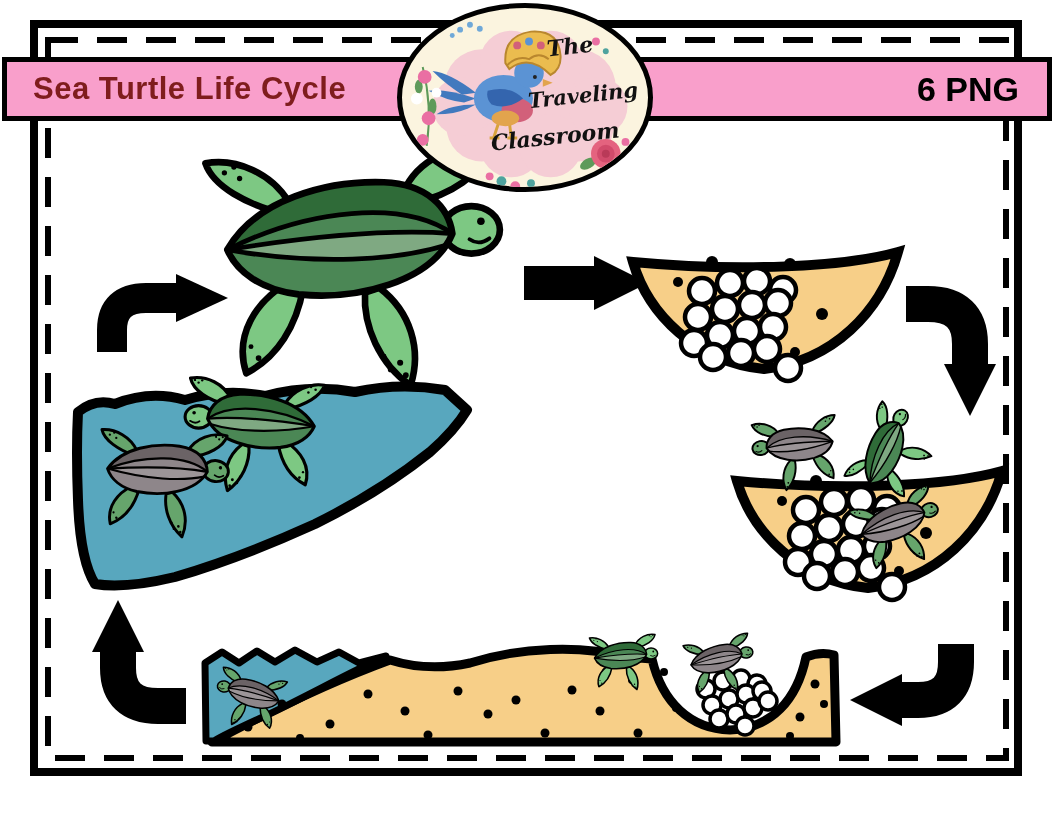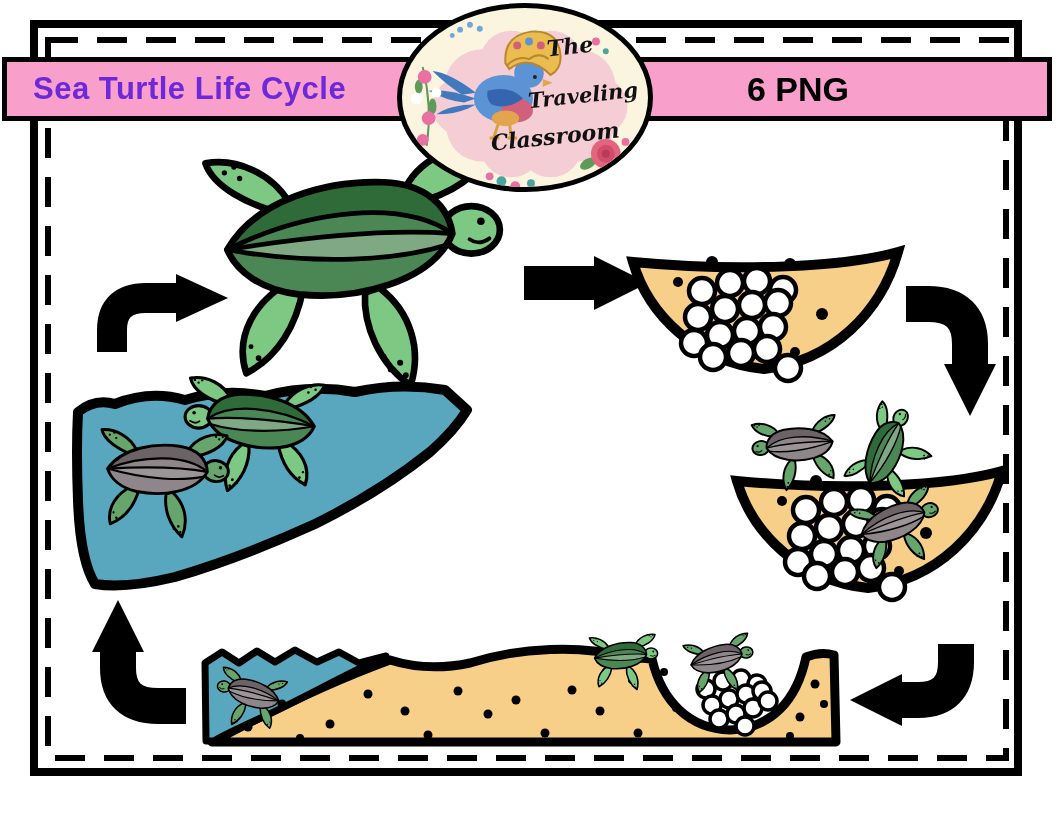--- a/index.html
+++ b/index.html
@@ -13,25 +13,25 @@
   .turtle-green { --flip:#7DC883; --shellbase:#4B8755; --shelldark:#2F6B38; --shelllight:#7FA982; }
   .turtle-gray  { --flip:#66A56C; --shellbase:#8E868A; --shelldark:#6B6366; --shelllight:#9C9598; }
 
   
   .banner {
     position:absolute; left:2px; top:57px; width:1050px; height:64px;
     box-sizing:border-box; background:#F99FCB; border:5px solid #000; z-index:2;
   }
   .banner-title {
     position:absolute; left:26px; top:50%; transform:translateY(-50%);
-    font-size:31px; font-weight:bold; color:#6d28d9; letter-spacing:0.5px; white-space:nowrap;
+    font-size:31px; font-weight:bold; color:#7f1d1d; letter-spacing:0.5px; white-space:nowrap;
   }
   .banner-count {
     position:absolute; left:740px; width:272px; top:50%; transform:translateY(-50%);
-    text-align:left; font-size:34px; font-weight:bold; color:#000;
+    text-align:right; font-size:34px; font-weight:bold; color:#000;
   }
 
   
   .logo {
     position:absolute; left:397px; top:3px; width:256px; height:189px;
     box-sizing:border-box; border:5px solid #000; border-radius:50%;
     background:#FBF4DF; overflow:hidden; z-index:3;
   }
   .logo svg { position:absolute; left:0; top:0; }
   .logo-line {

